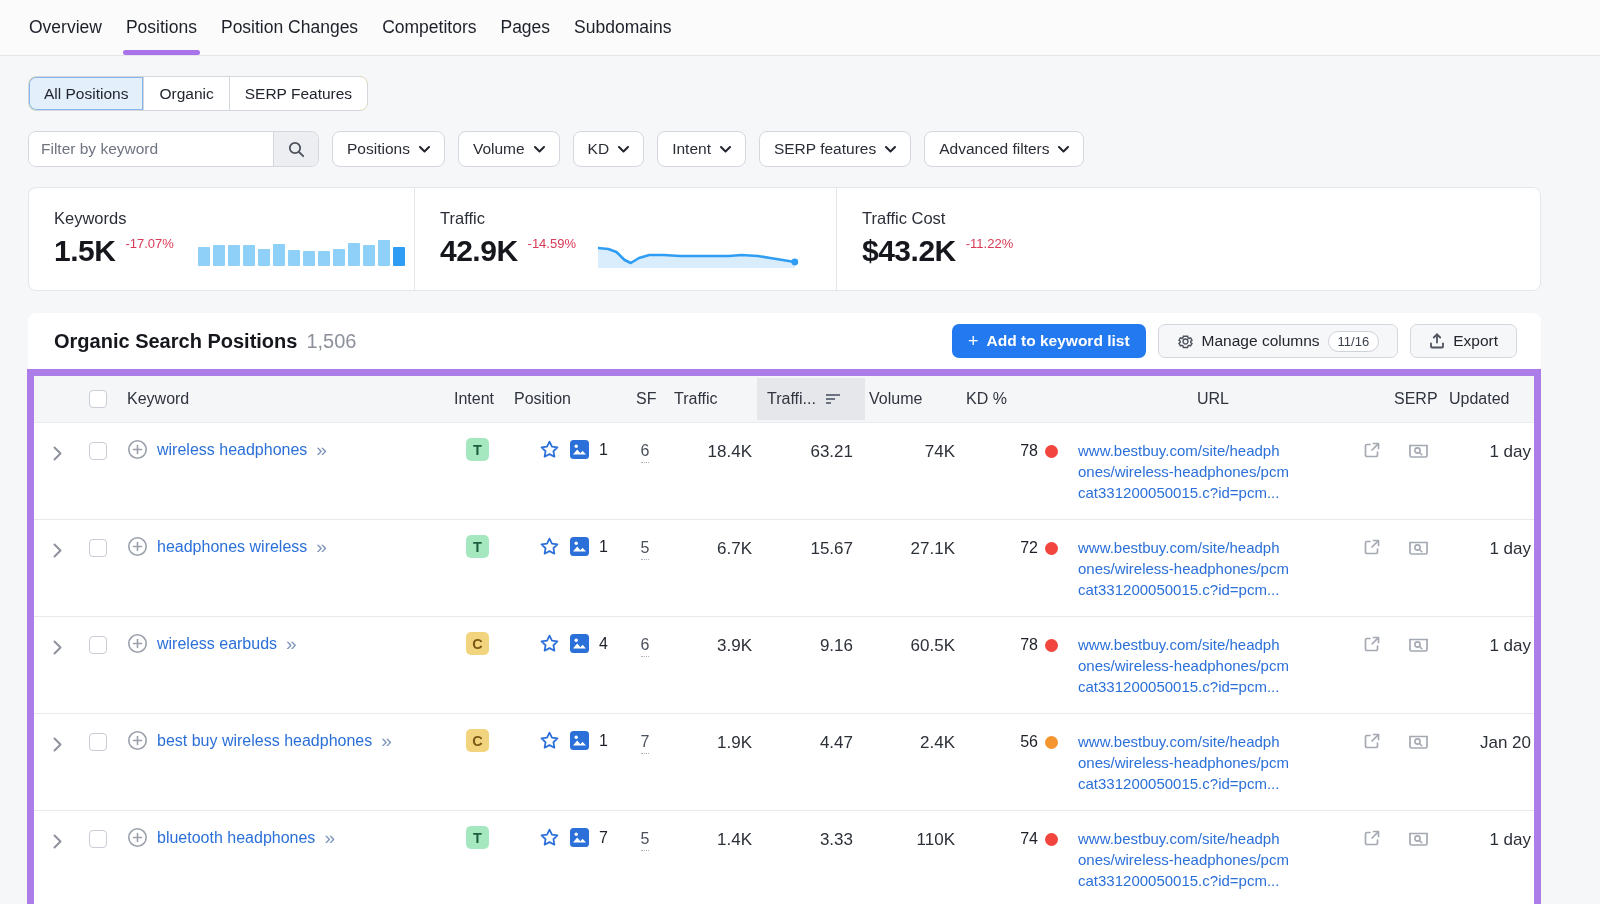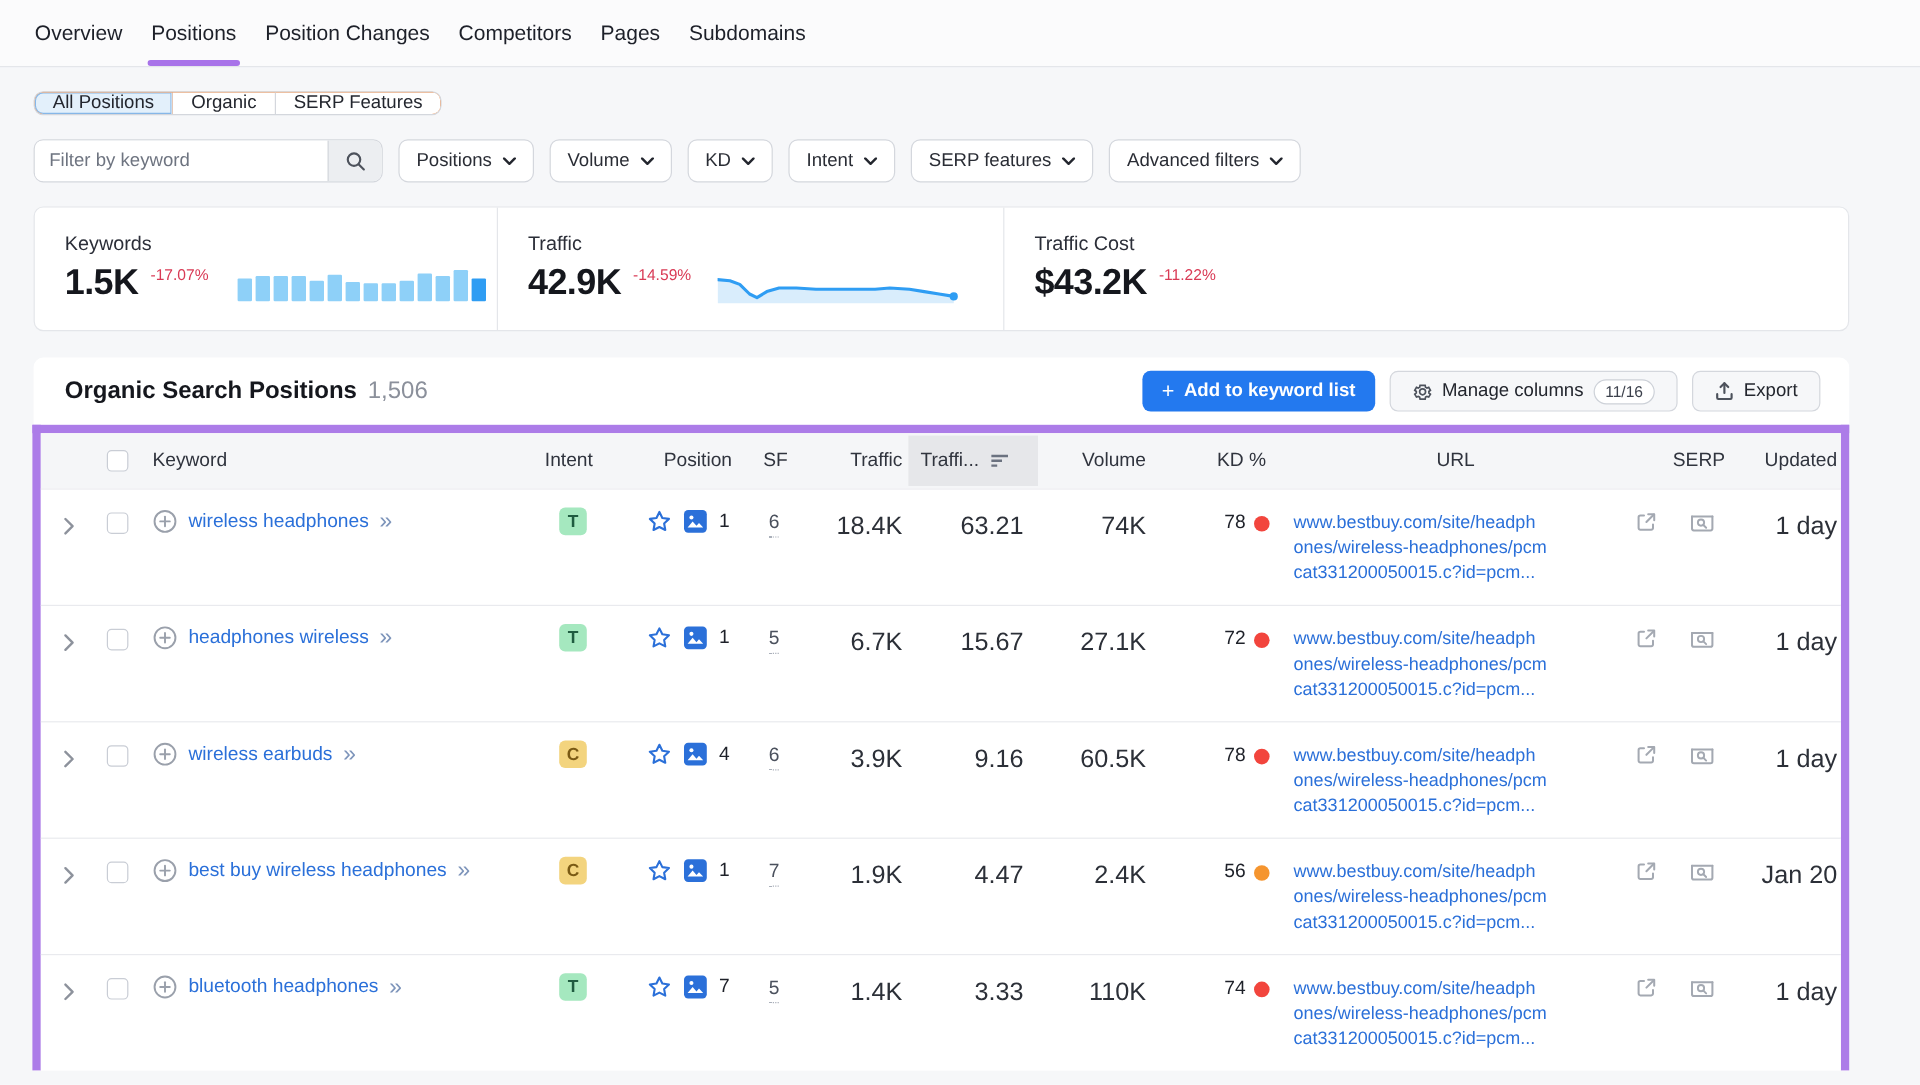--- a/index.html
+++ b/index.html
@@ -6,21 +6,21 @@
   html,body { width:1600px; height:904px; overflow:hidden; }
   body { font-family:"Liberation Sans","DejaVu Sans",sans-serif; background:#f6f7f9; color:#1e2129; }
 
   
   .topnav { height:56px; background:#fbfbfc; border-bottom:1px solid #e4e6ea; display:flex; align-items:stretch; padding-left:28px; gap:22px; }
   .topnav .tab { display:flex; align-items:center; font-size:17.5px; color:#1d2029; cursor:pointer; position:relative; padding:0 1px; }
   .topnav .tab.active::after { content:""; position:absolute; left:-2px; right:-2px; bottom:0; height:5px; border-radius:3px; background:#a873e9; }
 
   
   .seg-row { padding:20px 0 0 28px; }
-  .segmented { display:inline-flex; background:#f97316; border:1px solid #d4d7dd; border-radius:8px; overflow:hidden; height:20px; }
+  .segmented { display:inline-flex; background:#fde047; border:1px solid #d4d7dd; border-radius:8px; overflow:hidden; height:35px; }
   .segmented .seg { display:flex; align-items:center; padding:0 15px; font-size:15.5px; color:#23262e; cursor:pointer; border-right:1px solid #d4d7dd; background:#fff; }
   .segmented .seg:last-child { border-right:none; }
   .segmented .seg.selected { background:#e3f0fb; box-shadow:inset 0 0 0 1px #86b7e8; border-radius:7px 0 0 7px; }
 
   
   .filters { display:flex; gap:13px; padding:20px 0 0 28px; align-items:center; }
   .kw-filter { display:flex; height:36px; border:1px solid #d4d7dd; border-radius:8px; overflow:hidden; background:#fff; }
   .kw-filter input { border:none; outline:none; width:244px; padding:0 12px; font-size:15.5px; color:#333; font-family:inherit; background:#fff; }
   .kw-filter input::placeholder { color:#6e7480; }
   .kw-search-btn { width:45px; display:flex; align-items:center; justify-content:center; background:#eceef1; border-left:1px solid #d4d7dd; cursor:pointer; }
@@ -52,35 +52,35 @@
   .btn-primary { background:#2379ef; color:#fff; font-weight:bold; padding:0 16px; border:none; }
   .btn-primary .plus { font-size:18px; font-weight:normal; }
   .btn-secondary { background:#f6f7f9; border:1px solid #d4d7dd; color:#23262e; padding:0 18px; }
   .pill { border:1px solid #cdd1d8; background:#fff; border-radius:12px; font-size:13px; color:#3c414c; padding:2px 9px; }
 
   
   .table-wrap { margin-left:-1px; width:1514px; border:7px solid #ac7ce8; border-bottom:none; }
   .t-grid { display:grid; grid-template-columns:46px 35px 330px 65px 110px 50px 87px 108px 97px 103px 287px 40px 53px 100px; }
   .t-head { background:#f5f6f8; height:46px; align-items:center; font-size:16px; color:#30343e; }
   .th { padding:0 4px; white-space:nowrap; }
-  .th.right { text-align:right; }
+  .th.right { }
   .th-keyword { padding-left:12px; }
   .th-intent { padding-left:9px; }
   .th-position { padding-right:10px; }
   .th-sf { padding-left:16px; }
   .th-traffic { padding-right:5px; }
   .th-trafficpct { background:#e6e7ea; height:42px; display:flex; align-items:center; gap:10px; padding-left:10px; }
   .th-volume { padding-right:7px; }
   .th-kd { padding-right:10px; }
   .th-url { padding-left:13px;text-align:center; }
   .th-serp { padding-left:2px; }
   .th-updated { padding-right:14px; }
 
   .t-row { border-top:1px solid #e9eaee; background:#fff; min-height:94px; align-items:start; }
-  .cell { padding-top:19px; font-size:21px; color:#2c3038; }
+  .cell { padding-top:19px; font-size:17px; color:#2c3038; }
   .c-center { display:flex; justify-content:center; }
   .c-right { text-align:right; }
   .expand-cell { display:flex; justify-content:center; padding-top:23px; cursor:pointer; }
   .checkbox { width:18px; height:18px; border:1px solid #c9cdd5; border-radius:4px; background:#fff; cursor:pointer; margin-top:19px; }
   .t-head .checkbox { margin-top:0; }
   .kw-cell { display:flex; align-items:center; gap:9px; padding-left:12px; padding-top:16px; }
   .kw-link { color:#2b70d9; font-size:16px; text-decoration:none; cursor:pointer; }
   .kw-more { color:#7e95bb; font-size:19px; line-height:14px; cursor:pointer; }
   .badge { width:23px; height:23px; border-radius:5px; display:flex; align-items:center; justify-content:center; font-size:14.5px; font-weight:bold; margin:15px auto 0; }
   .badge.t { background:#a5e8bf; color:#1f5c40; }

